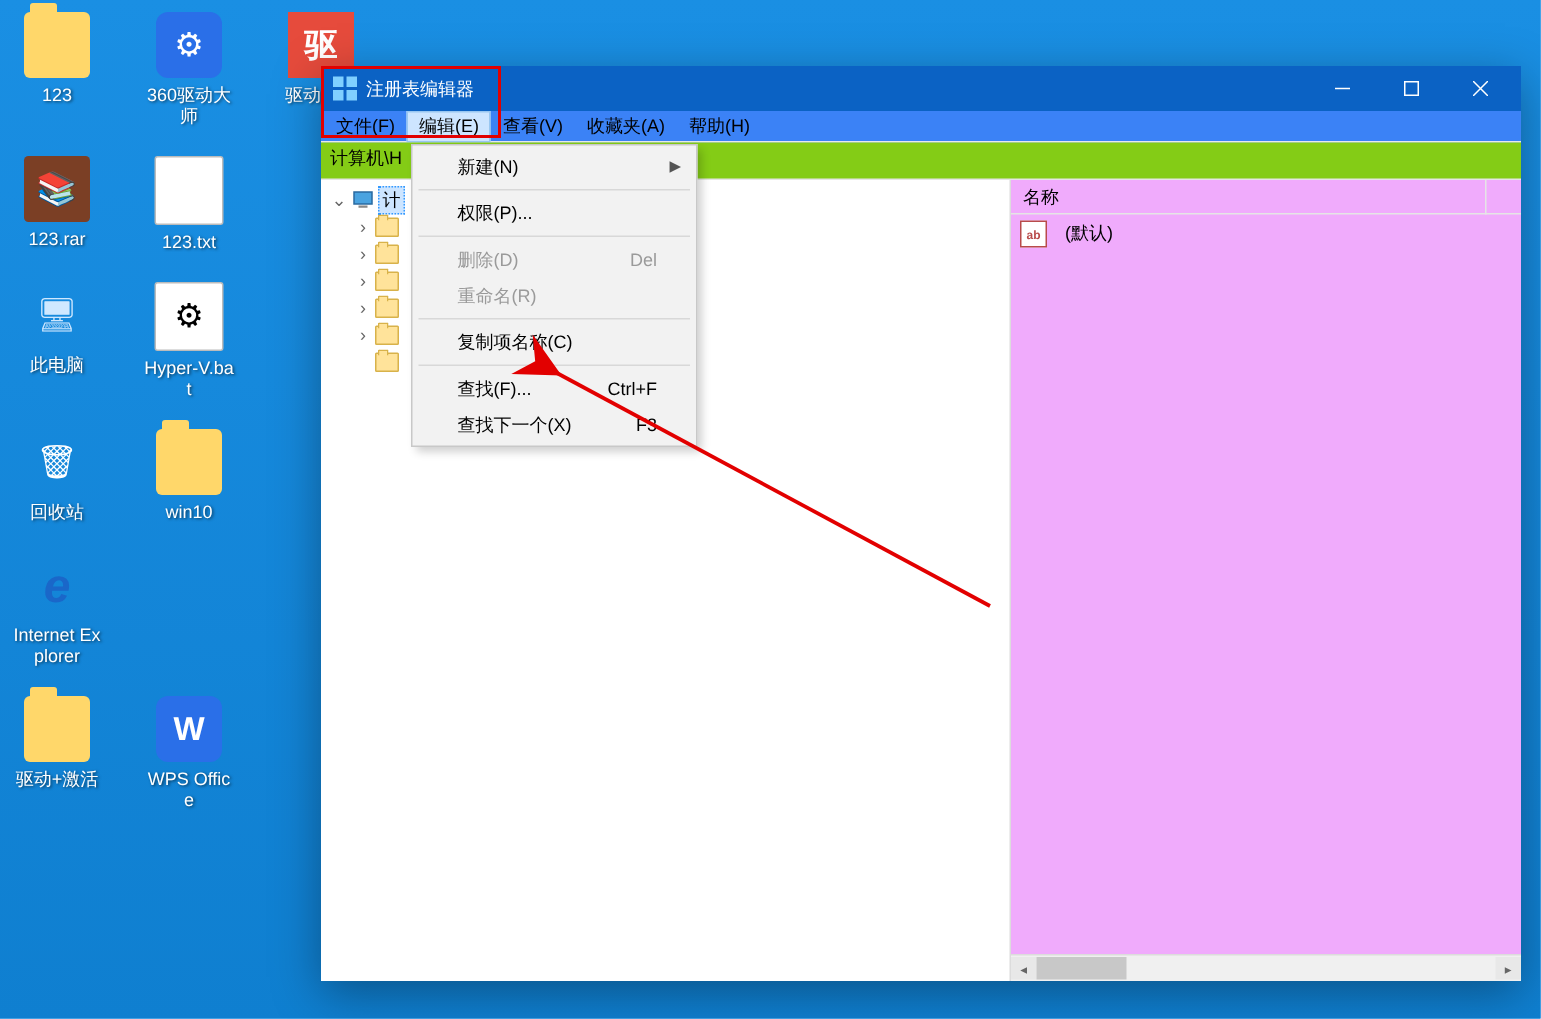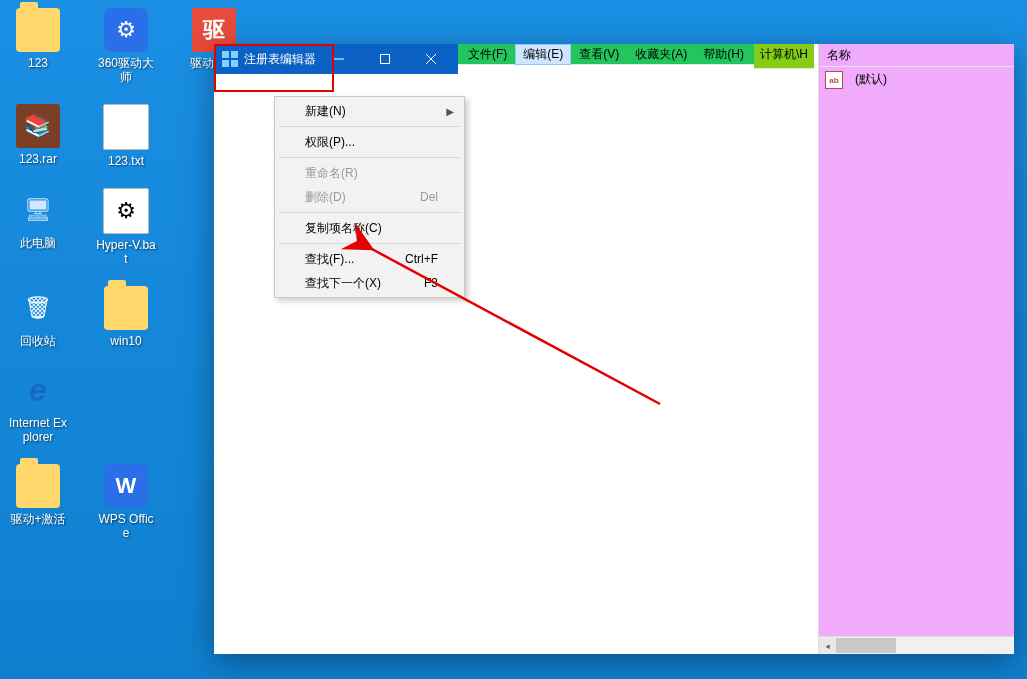--- a/index.html
+++ b/index.html
@@ -76,21 +76,21 @@
   
   .regwin {
     position: absolute;
     left: 214px;
     top: 44px;
     width: 800px;
     height: 610px;
     background: #fff;
     box-shadow: 0 8px 30px rgba(0,0,0,.35);
     display: flex;
-    flex-direction: row;
+    flex-direction: column;
   }
   .titlebar {
     height: 30px;
     background: #0b62c4;
     color: #fff;
     display: flex;
     align-items: center;
     padding: 0 4px 0 8px;
   }
   .titlebar .app-icon {
@@ -121,21 +121,21 @@
     width:120px;
     height:48px;
     border:2px solid #e20000;
     pointer-events:none;
     box-sizing:border-box;
     z-index:60;
   }
 
   .menubar {
     height: 20px;
-    background:#22c55e;
+    background:#3b82f6;
     display:flex;
     align-items:center;
     padding: 0 2px;
     border-bottom:1px solid #e8e8e8;
   }
   .menubar .mitem {
     padding: 2px 8px;
     cursor:default;
   }
   .menubar .mitem.active {
@@ -425,25 +425,25 @@
     <div class="dd-item">
       <span>新建(N)</span>
       <span class="sub">▶</span>
     </div>
     <div class="dd-sep"></div>
     <div class="dd-item">
       <span>权限(P)...</span>
     </div>
     <div class="dd-sep"></div>
     <div class="dd-item disabled">
-      <span>重命名(R)</span>
-    </div>
-    <div class="dd-item disabled">
       <span>删除(D)</span>
       <span class="sc">Del</span>
+    </div>
+    <div class="dd-item disabled">
+      <span>重命名(R)</span>
     </div>
     <div class="dd-sep"></div>
     <div class="dd-item">
       <span>复制项名称(C)</span>
     </div>
     <div class="dd-sep"></div>
     <div class="dd-item">
       <span>查找(F)...</span>
       <span class="sc">Ctrl+F</span>
     </div>

